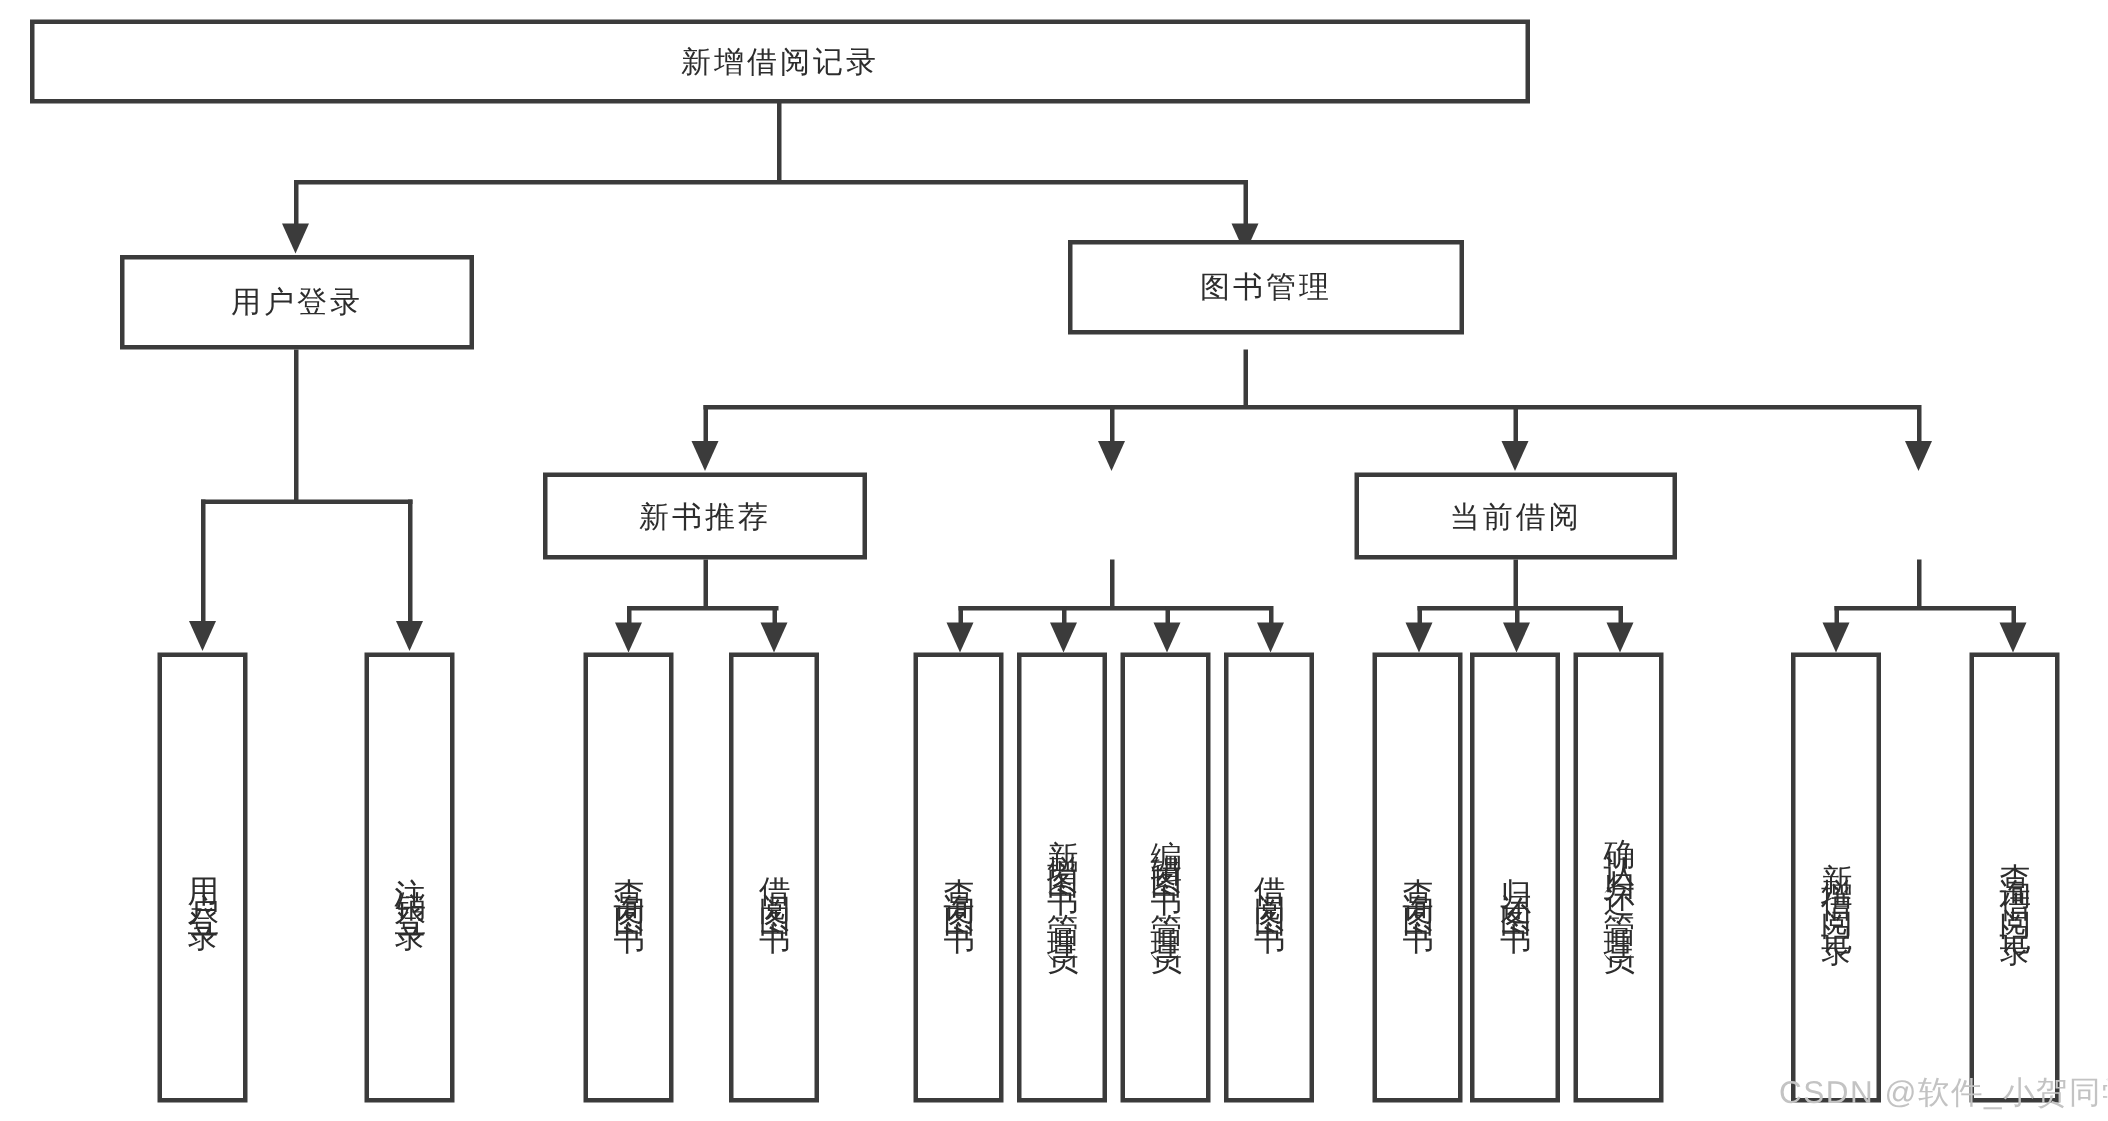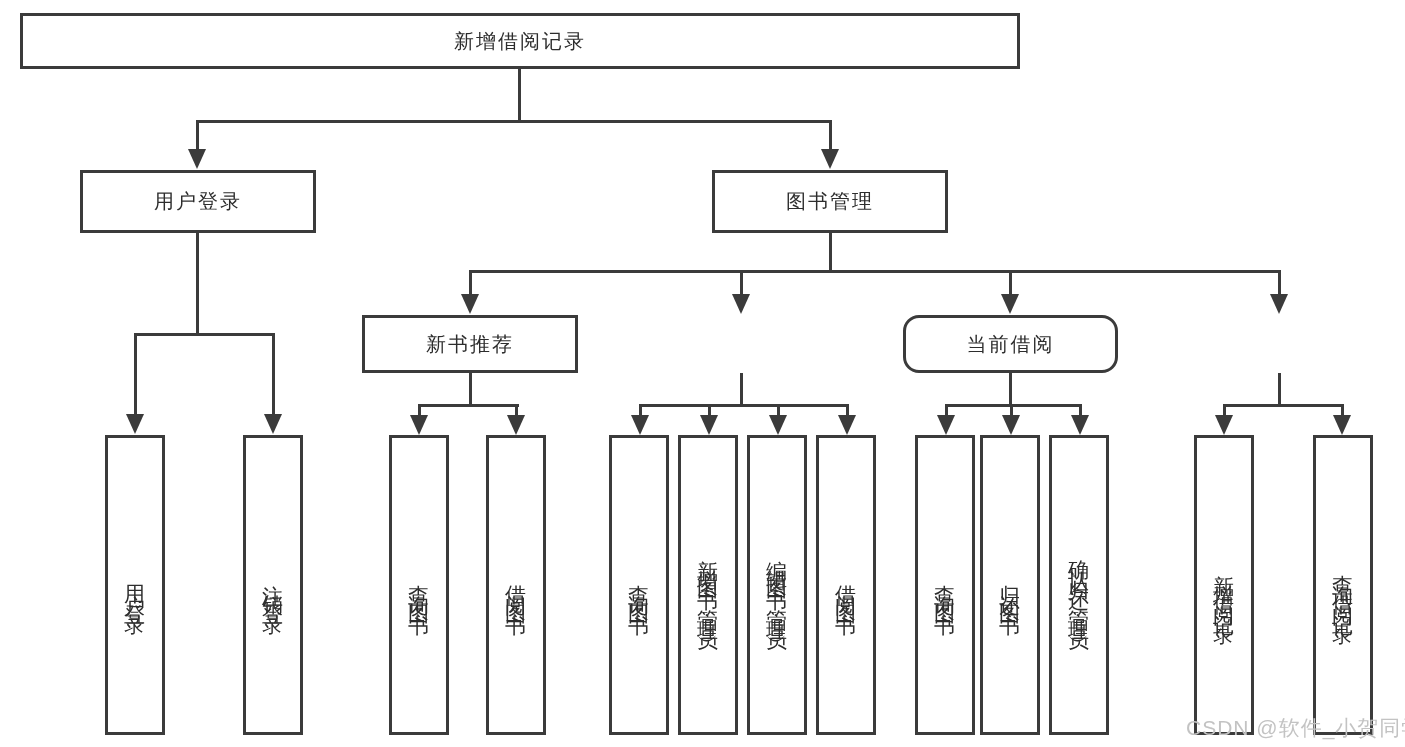--- a/index.html
+++ b/index.html
@@ -72,42 +72,42 @@
   <div class="box" style="left:20px; top:13px; width:1000px; height:56px;">新增借阅记录</div>
 
   <div class="vline" style="left:518px; top:68px;  height:53px;"></div>
   <div class="hline" style="left:196px; top:120px; width:636px;"></div>
   <div class="vline" style="left:196px; top:120px; height:31px;"></div>
   <div class="vline" style="left:829px; top:120px; height:31px;"></div>
   <div class="arrow" style="left:188px; top:149px;"></div>
   <div class="arrow" style="left:821px; top:149px;"></div>
 
   <div class="box" style="left:80px; top:170px; width:236px; height:63px;">用户登录</div>
-  <div class="box" style="left:712px; top:170px; width:236px; height:63px;font-family:Liberation Serif, serif;">图书管理</div>
+  <div class="box" style="left:712px; top:160px; width:264px; height:63px;font-family:Liberation Serif, serif;">图书管理</div>
 
   <div class="vline" style="left:196px; top:233px; height:102px;"></div>
   <div class="hline" style="left:134px; top:333px; width:141px;"></div>
   <div class="vline" style="left:134px; top:333px; height:83px;"></div>
   <div class="vline" style="left:272px; top:333px; height:83px;"></div>
   <div class="arrow" style="left:126px; top:414px;"></div>
   <div class="arrow" style="left:264px; top:414px;"></div>
 
   <div class="vline" style="left:829px; top:233px; height:39px;"></div>
   <div class="hline" style="left:469px; top:270px; width:811px;"></div>
   <div class="vline" style="left:469px;  top:270px; height:26px;"></div>
   <div class="vline" style="left:740px;  top:270px; height:26px;"></div>
   <div class="vline" style="left:1009px; top:270px; height:26px;"></div>
   <div class="vline" style="left:1278px; top:270px; height:26px;"></div>
   <div class="arrow" style="left:461px;  top:294px;"></div>
   <div class="arrow" style="left:732px;  top:294px;"></div>
   <div class="arrow" style="left:1001px; top:294px;"></div>
   <div class="arrow" style="left:1270px; top:294px;"></div>
 
   <div class="box" style="left:362px;  top:315px; width:216px; height:58px;">新书推荐</div>
-  <div class="box" style="left:903px;  top:315px; width:215px; height:58px;border-radius:16px;">当前借阅</div>
+  <div class="box" style="left:903px;  top:315px; width:215px; height:58px;">当前借阅</div>
 
   <div class="vline" style="left:469px; top:373px; height:33px;"></div>
   <div class="hline" style="left:418px; top:404px; width:101px;"></div>
   <div class="vline" style="left:418px; top:404px; height:13px;"></div>
   <div class="vline" style="left:515px; top:404px; height:13px;"></div>
   <div class="arrow" style="left:410px; top:415px;"></div>
   <div class="arrow" style="left:507px; top:415px;"></div>
 
   <div class="vline" style="left:740px; top:373px; height:33px;"></div>
   <div class="hline" style="left:639px; top:404px; width:209px;"></div>

